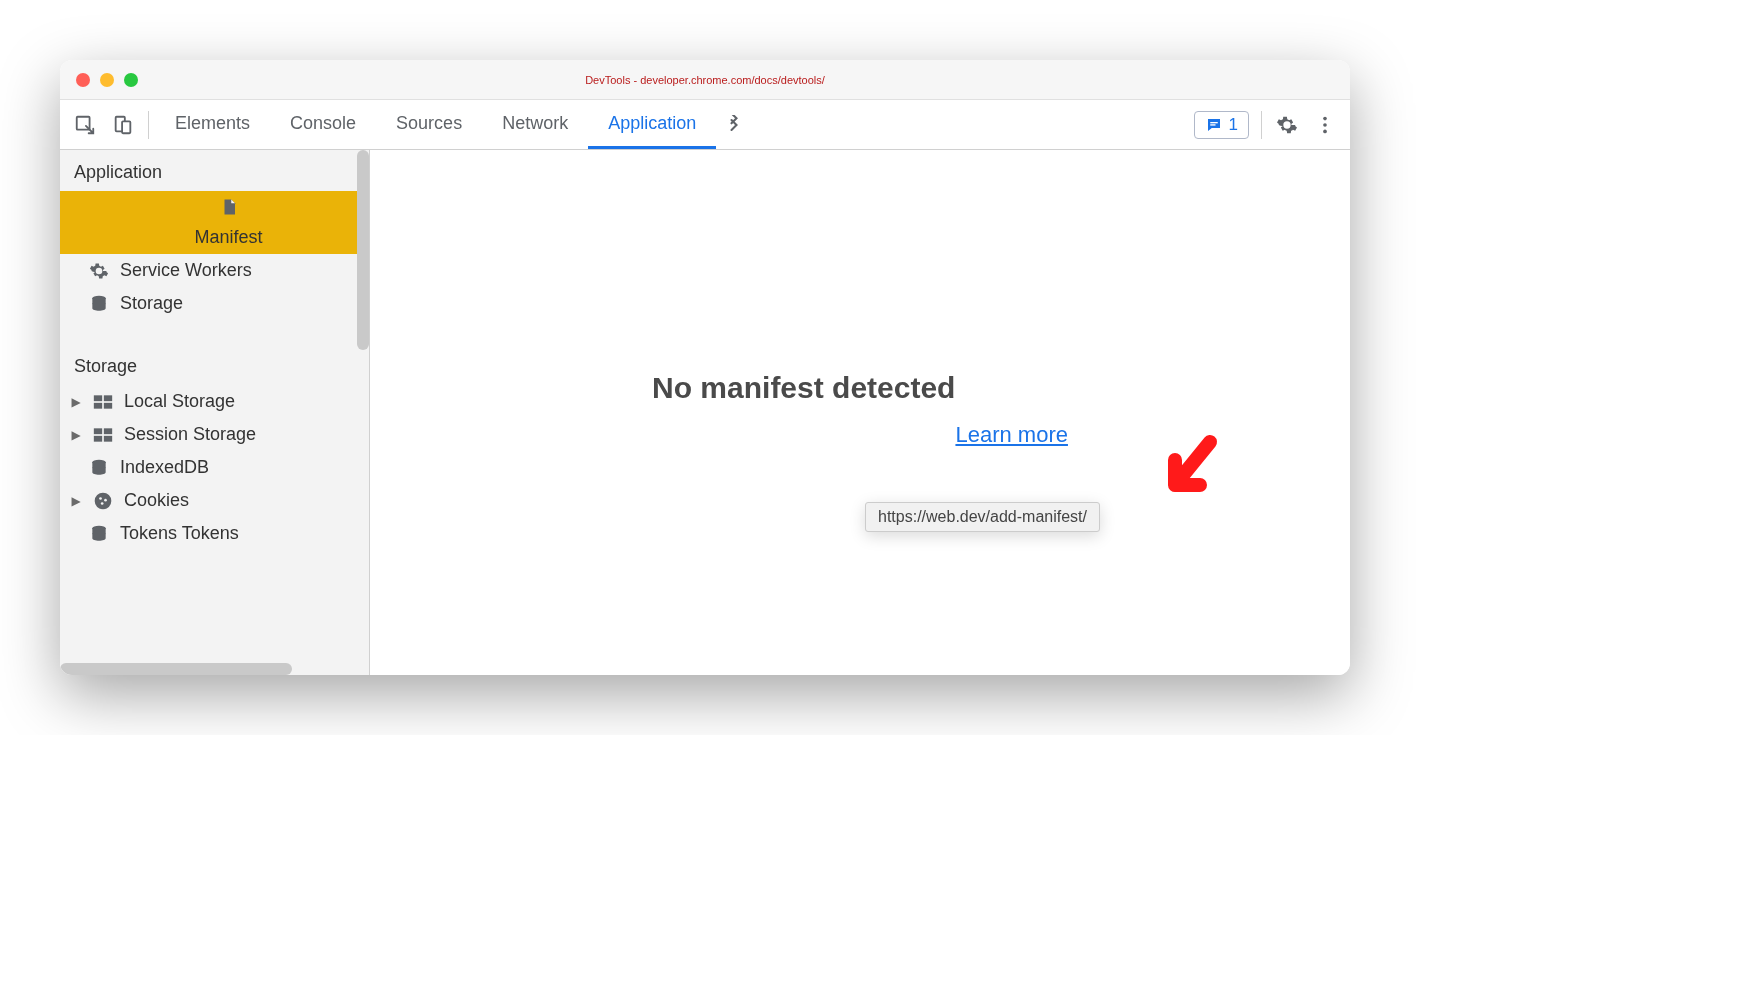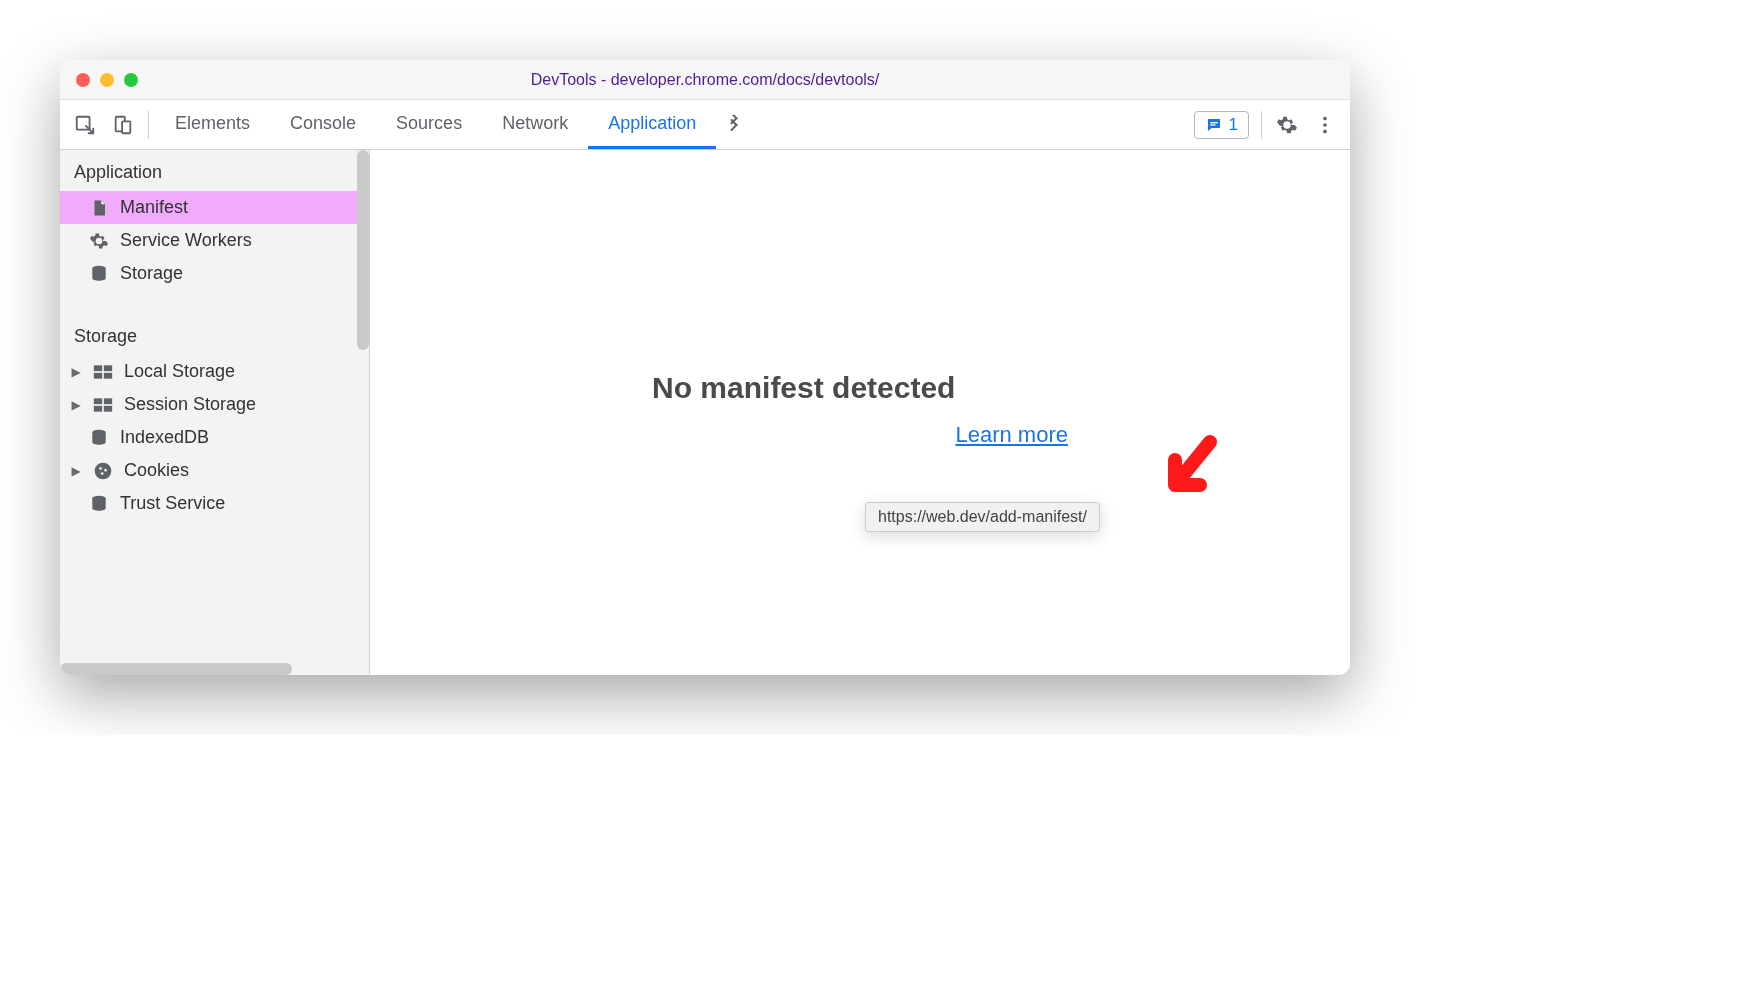--- a/index.html
+++ b/index.html
@@ -27,22 +27,22 @@
     }
     .traffic-lights { display: flex; gap: 10px; }
     .tl { width: 14px; height: 14px; border-radius: 50%; }
     .tl.red { background: #ff5f57; }
     .tl.yellow { background: #febc2e; }
     .tl.green { background: #28c840; }
     .title {
       position: absolute;
       left: 0; right: 0;
       text-align: center;
-      font-size: 16px;
-      color: #4c1d95;
+      font-size: 11px;
+      color: #b91c1c;
       pointer-events: none;
     }
     .toolbar {
       height: 50px;
       display: flex;
       align-items: center;
       border-bottom: 1px solid #d0d0d0;
       background: #fff;
       padding: 0 6px;
     }
@@ -100,21 +100,21 @@
       padding: 12px 14px 8px;
     }
     .tree-item {
       display: flex; align-items: center;
       padding: 6px 0 6px 28px;
       font-size: 18px;
       color: #333;
       cursor: pointer;
       gap: 10px;
     }
-    .tree-item.selected { background: #f0abfc; }
+    .tree-item.selected { background: #eab308; flex-direction: column; }
     .tree-item .expander {
       width: 12px;
       font-size: 12px;
       color: #6a6a6a;
       display: inline-flex;
       justify-content: center;
       margin-left: -18px;
     }
     .icon-box {
       width: 22px;
@@ -339,21 +339,21 @@
       </div>
 
       <div class="tree-item">
         <span class="icon-box">
           <svg width="20" height="20" viewBox="0 0 24 24" fill="#5f6368">
               <ellipse cx="12" cy="5" rx="8" ry="3"></ellipse>
               <path d="M4 5v6c0 1.7 3.6 3 8 3s8-1.3 8-3V5"></path>
               <path d="M4 11v6c0 1.7 3.6 3 8 3s8-1.3 8-3v-6"></path>
             </svg>
         </span>
-        <span>Trust Service</span>
+        <span>Tokens Tokens</span>
       </div>
 
       <div class="hscroll"></div>
     </div>
 
     <div class="main">
       <div class="main-heading">No manifest detected</div>
       <a class="learn-more">Learn more</a>
       <div class="tooltip">https://web.dev/add-manifest/</div>
       <div class="annotation-arrow">

